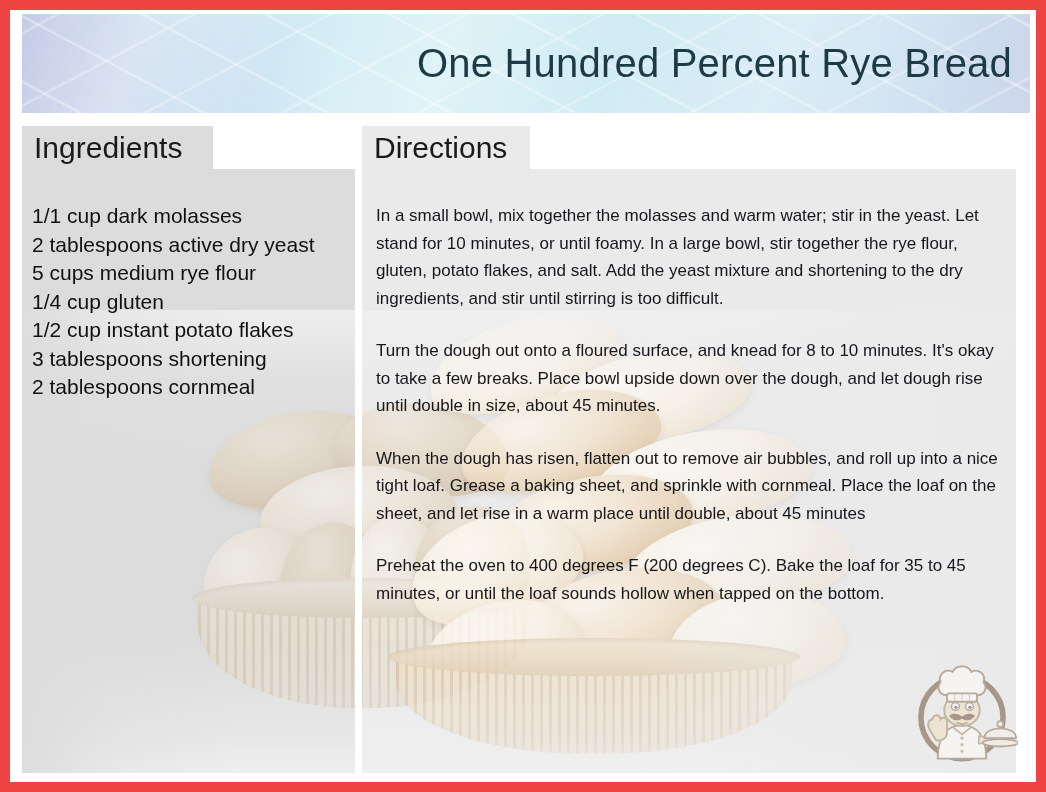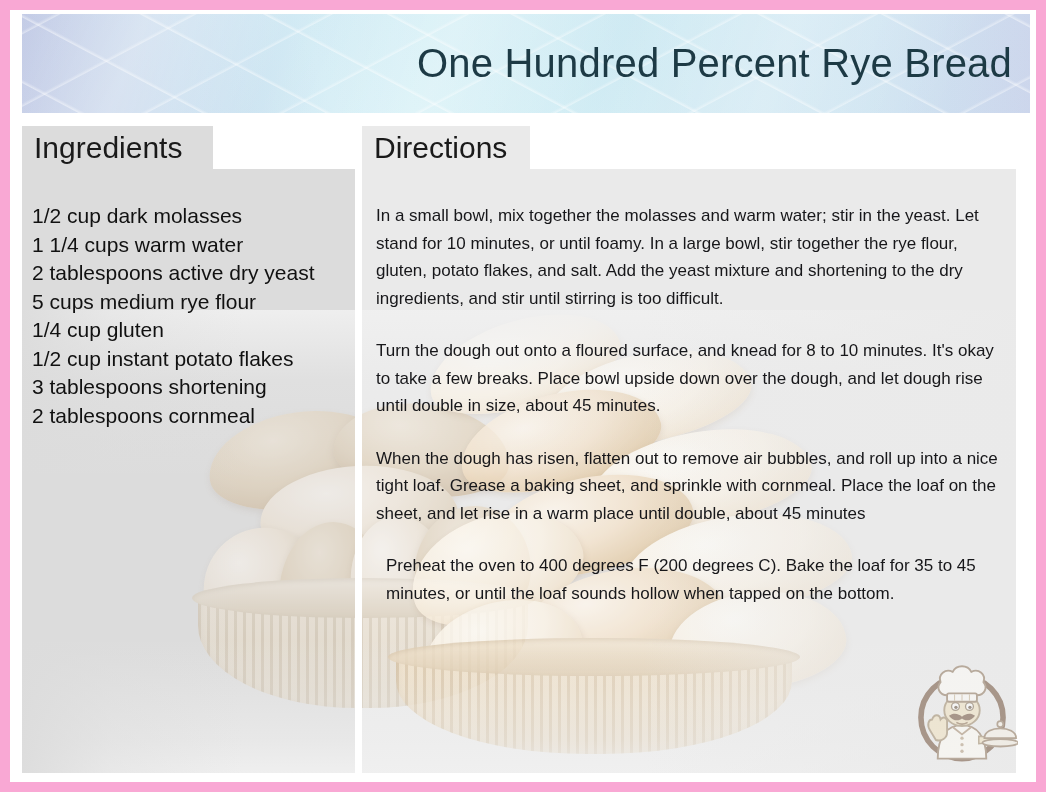--- a/index.html
+++ b/index.html
@@ -12,21 +12,21 @@
     overflow: hidden;
     font-family: "Liberation Sans", sans-serif;
     background: #ffffff;
   }
 
   
   #card {
     position: relative;
     width: 1046px;
     height: 792px;
-    background: #f9a8d4;
+    background: #ef4444;
     box-sizing: border-box;
     overflow: hidden;
   }
   #card-inner {
     position: absolute;
     left: 10px;
     top: 10px;
     right: 10px;
     bottom: 10px;
     background: #ffffff;
@@ -252,21 +252,21 @@
     top: 192px;
     width: 634px;
     z-index: 5;
     font-size: 17px;
     line-height: 27.5px;
     color: #17171a;
   }
   #directions-body p {
     margin: 0 0 25px 0;
   }
-  #directions-body p:last-child { margin-bottom: 0; margin-left: 10px; }
+  #directions-body p:last-child { margin-bottom: 0; }
 
   
   #chef-logo {
     position: absolute;
     right: 18px;
     bottom: 14px;
     width: 112px;
     height: 112px;
     z-index: 6;
     opacity: 0.52;
@@ -320,22 +320,21 @@
     <div id="panel-seam"></div>
 
     <div class="section-tab" id="directions-tab">
       <span>Directions</span>
     </div>
     <div class="section-tab" id="ingredients-tab">
       <span>Ingredients</span>
     </div>
 
     <div id="ingredients-list">
-      <div class="ing-item">1/2 cup dark molasses</div>
-      <div class="ing-item">1 1/4 cups warm water</div>
+      <div class="ing-item">1/1 cup dark molasses</div>
       <div class="ing-item">2 tablespoons active dry yeast</div>
       <div class="ing-item">5 cups medium rye flour</div>
       <div class="ing-item">1/4 cup gluten</div>
       <div class="ing-item">1/2 cup instant potato flakes</div>
       <div class="ing-item">3 tablespoons shortening</div>
       <div class="ing-item">2 tablespoons cornmeal</div>
     </div>
 
     <div id="directions-body">
       <p>In a small bowl, mix together the molasses and warm water; stir in the yeast. Let stand for 10 minutes, or until foamy. In a large bowl, stir together the rye flour, gluten, potato flakes, and salt. Add the yeast mixture and shortening to the dry ingredients, and stir until stirring is too difficult.</p>

